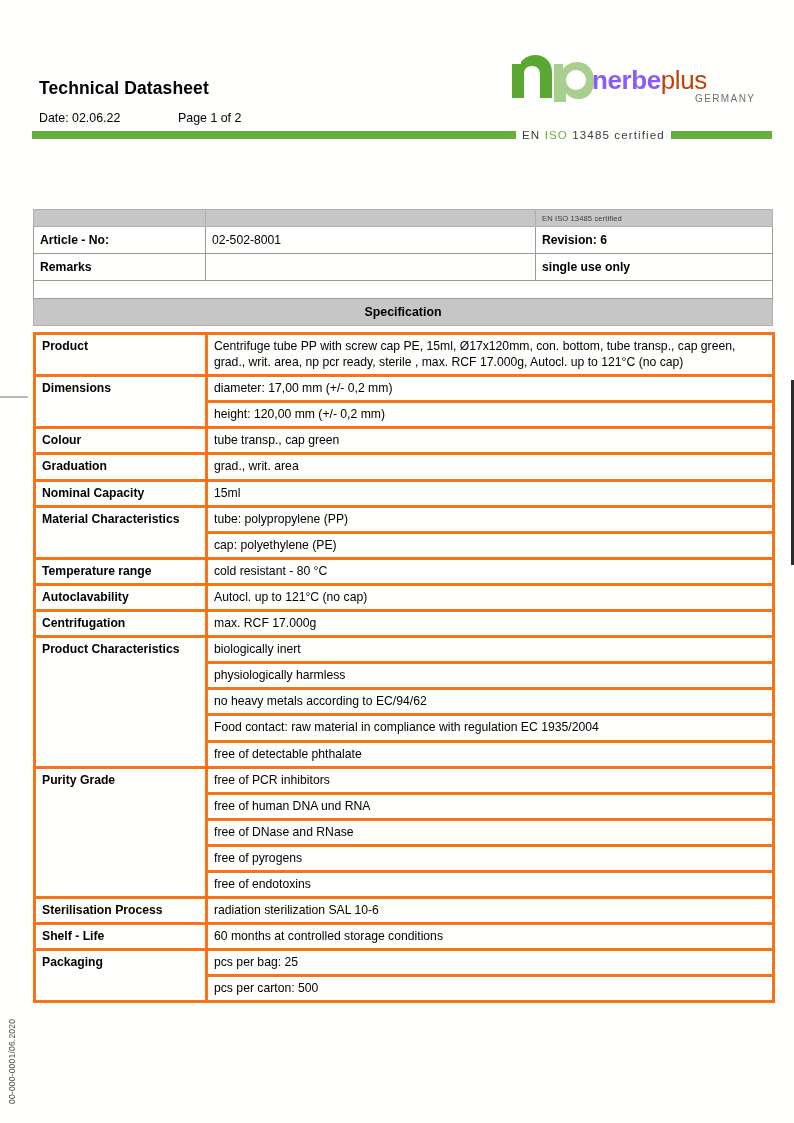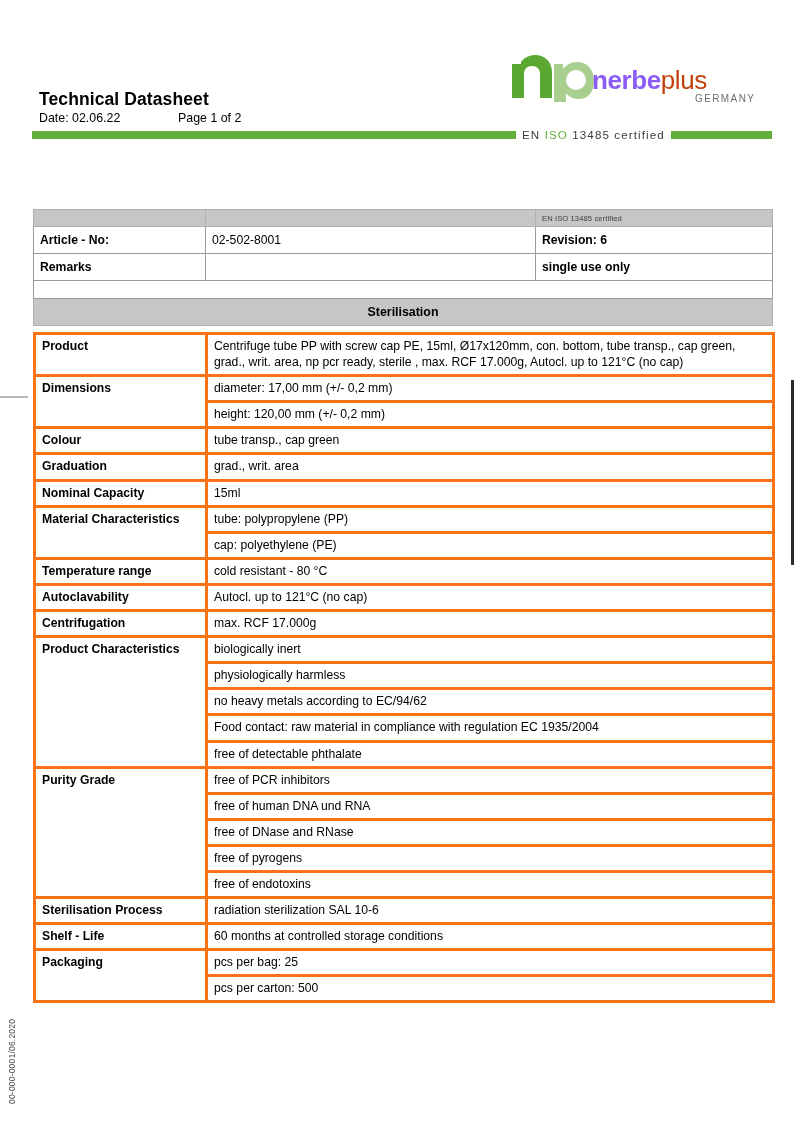--- a/index.html
+++ b/index.html
@@ -51,21 +51,20 @@
   }
 
   
   .doc-title {
     position: absolute;
     left: 39px;
     top: 78px;
     font-size: 17.5px;
     font-weight: bold;
     letter-spacing: 0.1px;
-    margin-top: 11px;
   }
   .doc-date {
     position: absolute;
     left: 39px;
     top: 111px;
     font-size: 12.4px;
   }
   .doc-page {
     position: absolute;
     left: 178px;
@@ -246,21 +245,21 @@
       </tr>
       <tr>
         <td class="lbl">Remarks</td>
         <td></td>
         <td class="lbl">single use only</td>
       </tr>
       <tr class="spacer">
         <td colspan="3"></td>
       </tr>
       <tr class="spec">
-        <td colspan="3">Sterilisation</td>
+        <td colspan="3">Specification</td>
       </tr>
     </tbody>
   </table>
 
   <table class="spec-table">
     <colgroup>
         <col style="width:172px">
         <col style="width:567px">
       </colgroup>
     <tbody id="spec-body">

